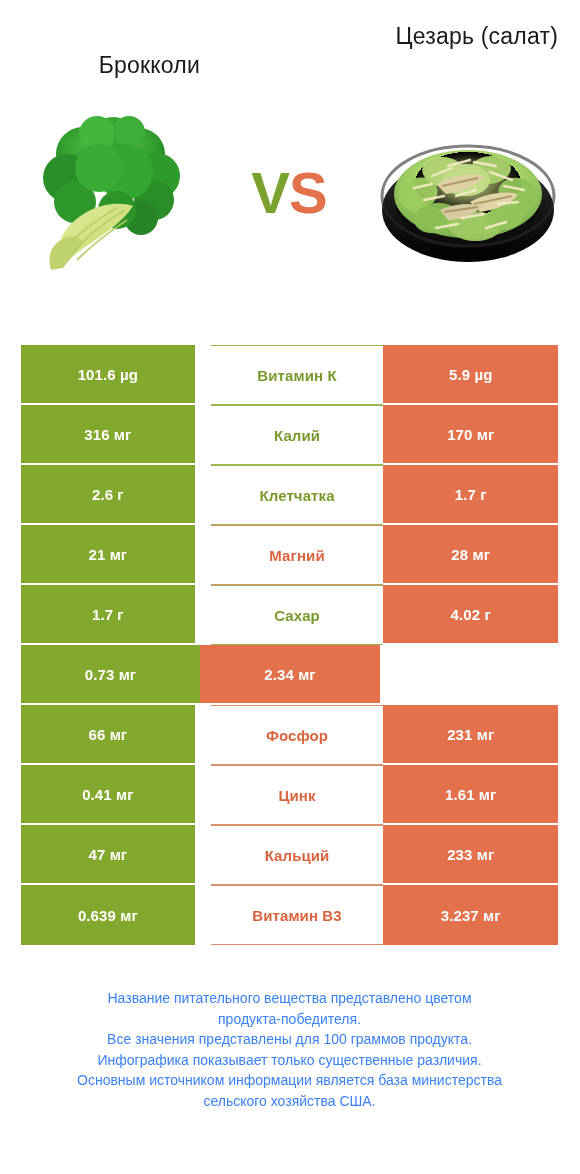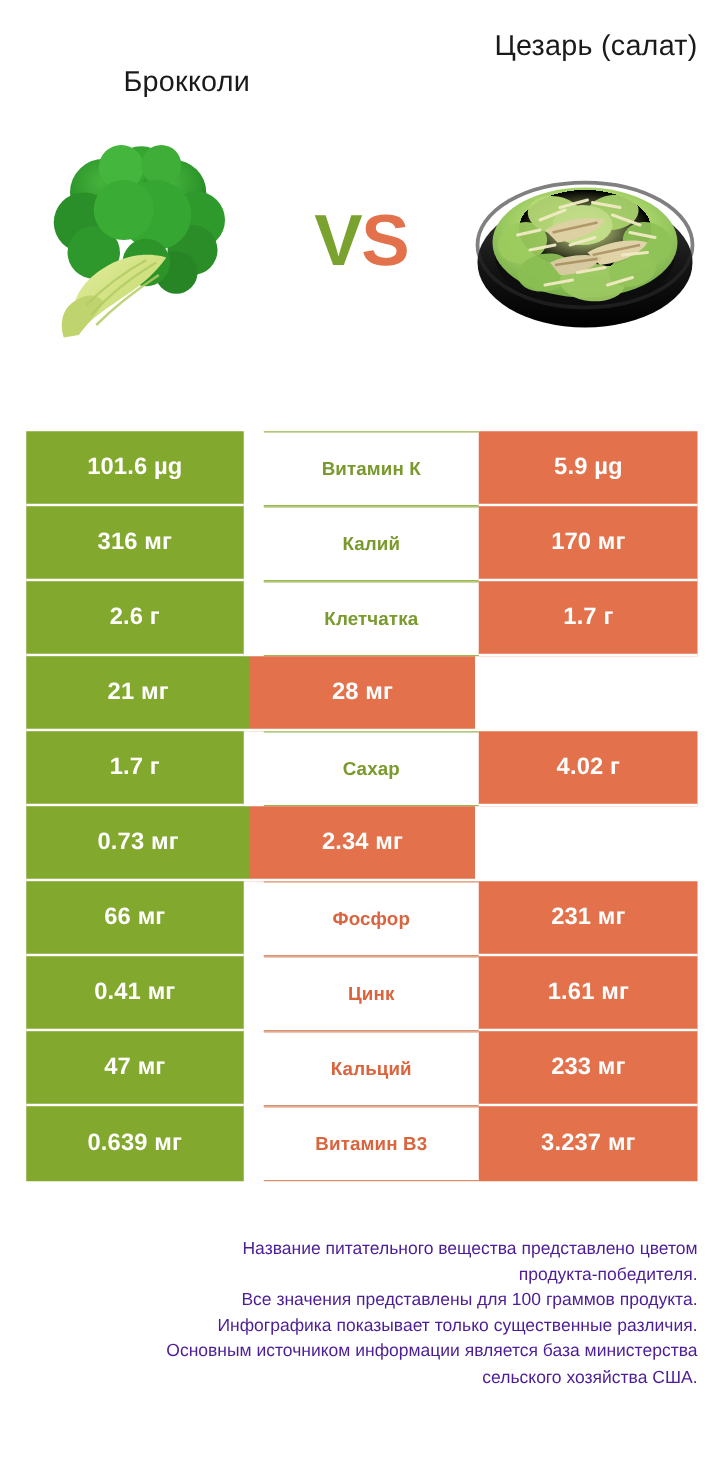--- a/index.html
+++ b/index.html
@@ -105,21 +105,21 @@
   .row {
     display: flex;
     height: 60px;
     margin-bottom: 0;
   }
   .cell {
     display: flex;
     align-items: center;
     justify-content: center;
     box-sizing: border-box;
-    font-size: 19px;
+    font-size: 15px;
     font-weight: 700;
     letter-spacing: 0.1px;
   }
   .cell-left {
     width: 179px;
     background: #82a82e;
     color: #ffffff;
     border-bottom: 2px solid #ffffff;
   }
   .cell-mid {
@@ -149,24 +149,24 @@
     border-top: 1px solid #d9906f;
     border-bottom: 1px solid #d9906f;
   }
 
   
   .footer {
     position: absolute;
     left: 21px;
     top: 988px;
     width: 537px;
-    text-align: right;
+    text-align: center;
     font-size: 14px;
     line-height: 20.5px;
-    color: #4c1d95;
+    color: #3b82f6;
     font-family: "Liberation Sans", sans-serif;
   }
   .footer p {
     margin: 0;
   }
 </style>
 </head>
 <body>
 
 <div class="page">
@@ -303,20 +303,21 @@
     </div>
 
     <div class="row">
       <div class="cell cell-left">2.6 г</div>
       <div class="cell cell-mid win-green">Клетчатка</div>
       <div class="cell cell-right">1.7 г</div>
     </div>
 
     <div class="row">
       <div class="cell cell-left">21 мг</div>
+      <div class="cell cell-mid win-orange">Магний</div>
       <div class="cell cell-right">28 мг</div>
     </div>
 
     <div class="row">
       <div class="cell cell-left">1.7 г</div>
       <div class="cell cell-mid win-green">Сахар</div>
       <div class="cell cell-right">4.02 г</div>
     </div>
 
     <div class="row">

